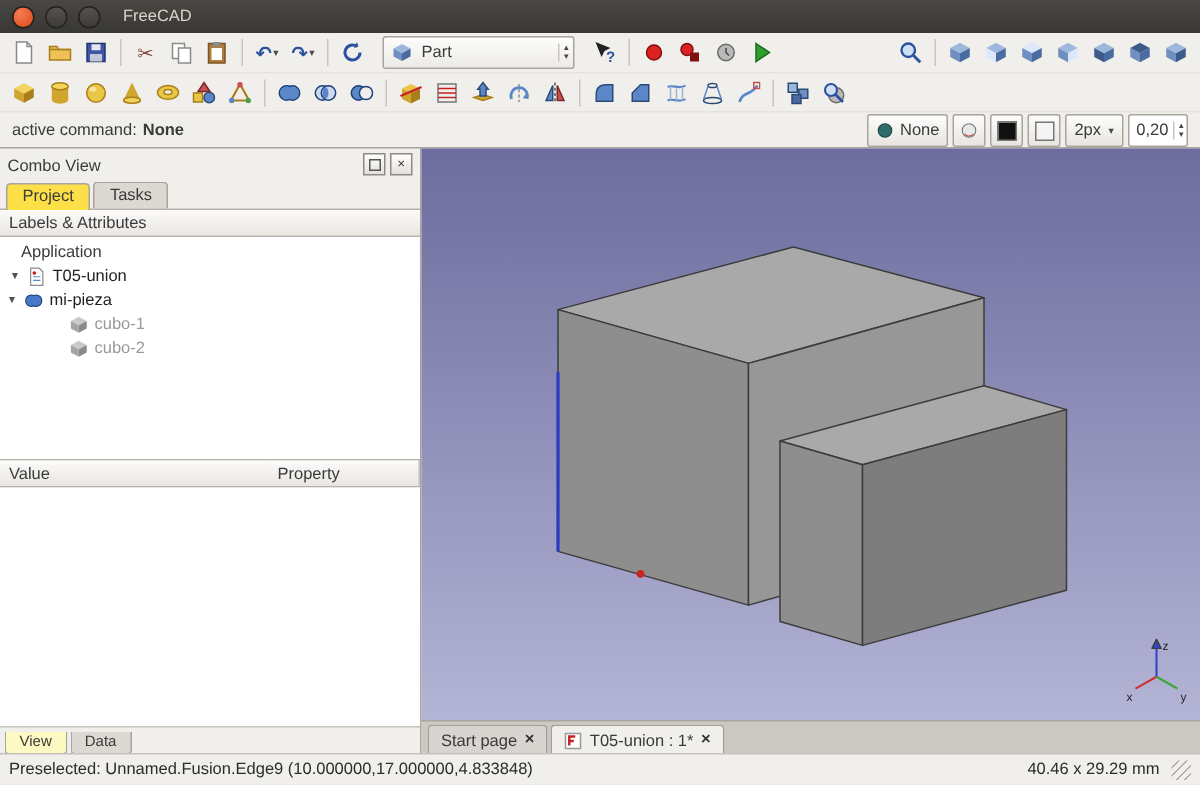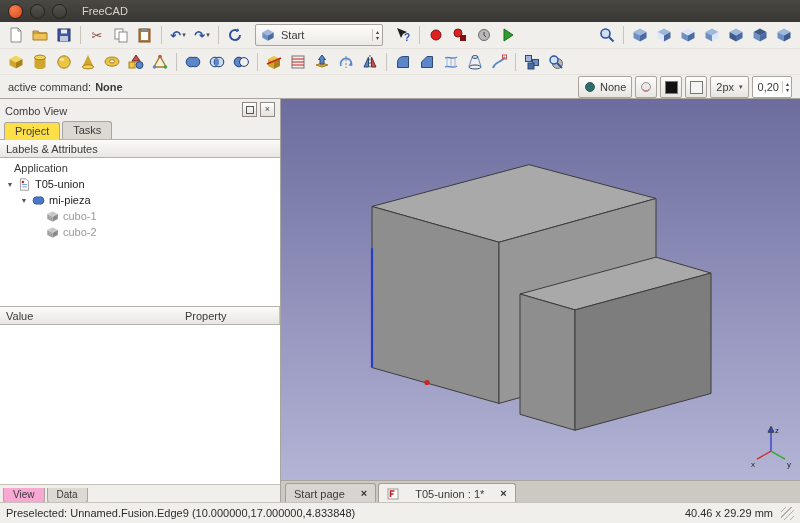--- a/index.html
+++ b/index.html
@@ -56,29 +56,29 @@
   .trow{height:16px;display:flex;align-items:center;gap:4px}
   .trow .exp{font-size:7px;color:#555;width:8px;text-align:center}
   .trow svg{width:13px;height:13px}
   .tbold{font-weight:normal;color:#222}
   .tgray{color:#9a9a9a}
   .phead{height:17px;display:flex;border-top:1px solid #b5b1ab;border-bottom:1px solid #b5b1ab}
   .pcell{background:linear-gradient(#fcfbfa,#e9e6e2);border-right:1px solid #c5c1bb;display:flex;align-items:center;padding:0 6px}
   .pbody{flex:1;background:#fff}
   .dbottom{height:18px;display:flex;align-items:flex-end;padding:0 3px;background:#f1efec;border-top:1px solid #c5c1bb}
   .btab{padding:1px 9px 2px 9px;border:1px solid #a9a49d;border-top:none;border-radius:0 0 3px 3px;background:#dcd8d2;margin-right:2px;font-size:10px}
-  .btab.active{background:#f9a8d4}
+  .btab.active{background:#fef9c3}
 
   
   .vwrap{position:absolute;top:98px;left:281px;right:0;bottom:20px;display:flex;flex-direction:column;border-top:1px solid #a9a49d}
   .viewport{flex:1;position:relative;background:linear-gradient(#6c6c9e,#b4b4d6)}
   .viewport svg.scene{position:absolute;inset:0;width:100%;height:100%}
   .scene polygon{stroke:#3c3c3c;stroke-width:1;stroke-linejoin:round}
   .mditabs{height:22px;background:#ccc9c3;border-top:1px solid #a9a49d;display:flex;align-items:flex-end;padding:0 0 0 4px}
-  .mtab{display:flex;align-items:center;gap:16px;height:19px;padding:0 8px;border:1px solid #a29d96;border-bottom:none;border-radius:3px 3px 0 0;background:#d8d4cf;margin-right:2px}
+  .mtab{display:flex;align-items:center;gap:5px;height:19px;padding:0 8px;border:1px solid #a29d96;border-bottom:none;border-radius:3px 3px 0 0;background:#d8d4cf;margin-right:2px}
   .mtab.active{background:#f1efec}
   .mclose{font-weight:bold;font-size:11px;color:#333;line-height:1}
   .mtab svg{width:12px;height:12px}
 
   
   .statusbar{position:absolute;left:0;right:0;bottom:0;height:20px;background:#f1efec;border-top:1px solid #c5c1bb;display:flex;align-items:center;padding:0 6px;color:#2c2c2c}
   .statusbar .sleft{flex:1}
   .grip{width:13px;height:13px;margin-left:8px;background:repeating-linear-gradient(135deg,transparent 0 3px,#b2ada6 3px 4px)}
 </style>
 </head>
@@ -145,21 +145,21 @@
           <path d="M13 8a5 5 0 1 1-2-4" fill="none" stroke="#2a52a0" stroke-width="2"></path>
           <path d="M11 1l1 3-3 1z" fill="#2a52a0"></path>
         </svg>
       </span>
     <span class="combo">
       <svg viewBox="0 0 16 16">
           <path d="M8 1.5 14.5 5 8 8.5 1.5 5z" fill="#9db8dc"></path>
           <path d="M1.5 5v6L8 14.5v-6z" fill="#6e8fc0"></path>
           <path d="M14.5 5v6L8 14.5v-6z" fill="#4a6ba0"></path>
         </svg>
-      <span class="cval">Start</span>
+      <span class="cval">Part</span>
       <span class="spincol">
           <span>▴</span>
           <span>▾</span>
         </span>
     </span>
     <span class="tbtn">
         <svg viewBox="0 0 16 16">
           <path d="M2 1l4 10 2-4 4-2z" fill="#222"></path>
           <text x="9" y="14" font-size="10" font-weight="bold" fill="#2a52a0">?</text>
         </svg>
@@ -458,21 +458,21 @@
       </div>
       <div class="trow" style="padding-left:6px">
         <span class="exp">▼</span>
         <svg viewBox="0 0 16 16">
             <path d="M3 1h7l3 3v11H3z" fill="#fff" stroke="#8a8a8a"></path>
             <path d="M5 8h6M5 11h6" stroke="#5b87c8"></path>
             <circle cx="6" cy="5" r="1.5" fill="#c82020"></circle>
           </svg>
         <span class="tbold">T05-union</span>
       </div>
-      <div class="trow" style="padding-left:20px">
+      <div class="trow" style="padding-left:4px">
         <span class="exp">▼</span>
         <svg viewBox="0 0 16 16">
             <circle cx="6" cy="8" r="4.6" fill="#4a78c8" stroke="#1c3f7a"></circle>
             <circle cx="10" cy="8" r="4.6" fill="#4a78c8" stroke="#1c3f7a"></circle>
             <circle cx="6" cy="8" r="4.1" fill="#4a78c8"></circle>
             <circle cx="10" cy="8" r="4.1" fill="#4a78c8"></circle>
           </svg>
         <span class="tbold">mi-pieza</span>
       </div>
       <div class="trow" style="padding-left:46px">

